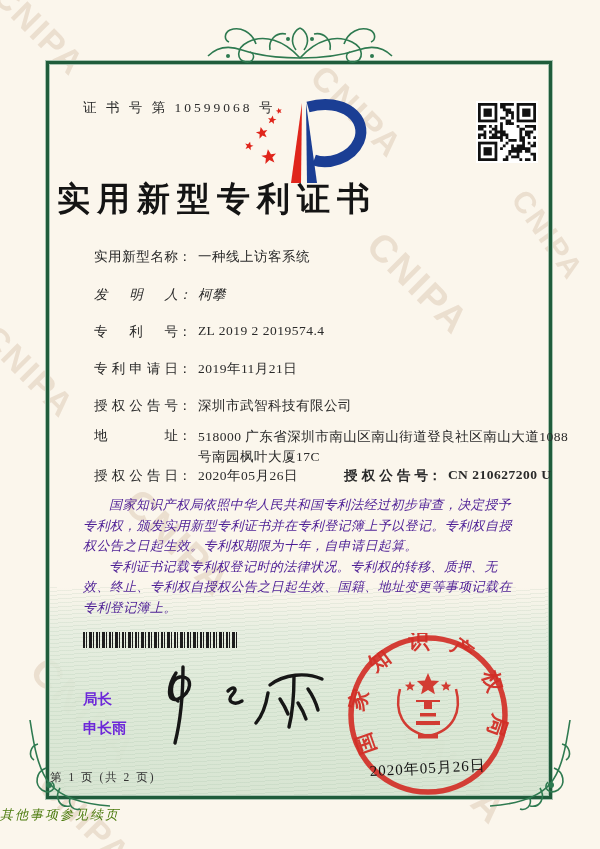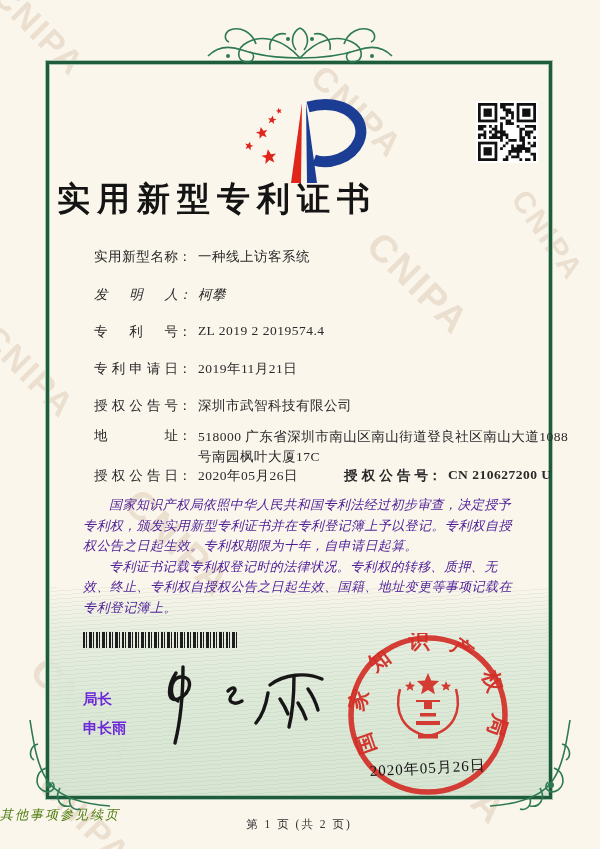--- a/index.html
+++ b/index.html
@@ -60,22 +60,22 @@
       #1d1d1d 10px 11px, rgba(0,0,0,0) 11px 13px);
   }
   .director{
     position:absolute;left:33px;top:620px;
     font-family:"Liberation Sans","DejaVu Sans",sans-serif;
     font-weight:bold;font-size:14.5px;line-height:29px;color:#6d28d9;
   }
   .signature{position:absolute;left:88px;top:596px;}
   .seal{position:absolute;left:296px;top:568px;}
   .page-info{
-    position:absolute;left:0;top:705px;width:100%;text-align:center;
-    font-size:11.5px;letter-spacing:2px;color:#333;margin-top:47px;
+    position:absolute;left:0;top:705px;width:100%;
+    font-size:11.5px;letter-spacing:2px;color:#333;
   }
   
   .ornament-top{position:absolute;left:200px;top:6px;z-index:3;}
   .corner-fl{position:absolute;z-index:3;}
   .corner-left{left:18px;top:716px;}
   .corner-right{left:482px;top:716px;transform:scaleX(-1);}
   .continuation{
     position:absolute;left:0;top:806px;width:100%;text-align:left;z-index:3;
     font-size:13px;font-style:italic;letter-spacing:2px;color:#4d7c0f;
   }
@@ -126,20 +126,21 @@
     <path d="M42,72 C36,82 42,92 52,90"></path>
     <path d="M20,28 C12,30 10,40 16,44"></path>
     <path d="M52,82 C50,90 56,95 62,93"></path>
     <circle cx="31" cy="69" r="3" fill="#2e7a50" stroke="none"></circle>
   </g>
 </svg>
 
 <div class="frame">
   <div class="green-zone"></div>
 
+  <div class="cert-no fc">证 书 号 第 10599068 号</div>
 
   <svg class="logo fc" width="160" height="94" viewBox="0 0 160 94">
     <defs>
       <path id="star" d="M0,-10 L2.94,-3.09 L9.51,-3.09 L4.19,1.18 L5.88,8.09 L0,4 L-5.88,8.09 L-4.19,1.18 L-9.51,-3.09 L-2.94,-3.09 Z"></path>
     </defs>
     <path d="M86,14 C122,4 146,26 137,48 C129,66 106,72 92,67" fill="none" stroke="#1b3e94" stroke-width="11"></path>
     <path d="M80,10 L69,90 L79,90 Z" fill="#e0251b"></path>
     <path d="M84,10 L85,90 L95,90 Z" fill="#1b3e94"></path>
     <use href="#star" transform="translate(57,18) scale(0.32) rotate(-15)" fill="#e0251b"></use>
     <use href="#star" transform="translate(50,27) scale(0.45) rotate(10)" fill="#e0251b"></use>

